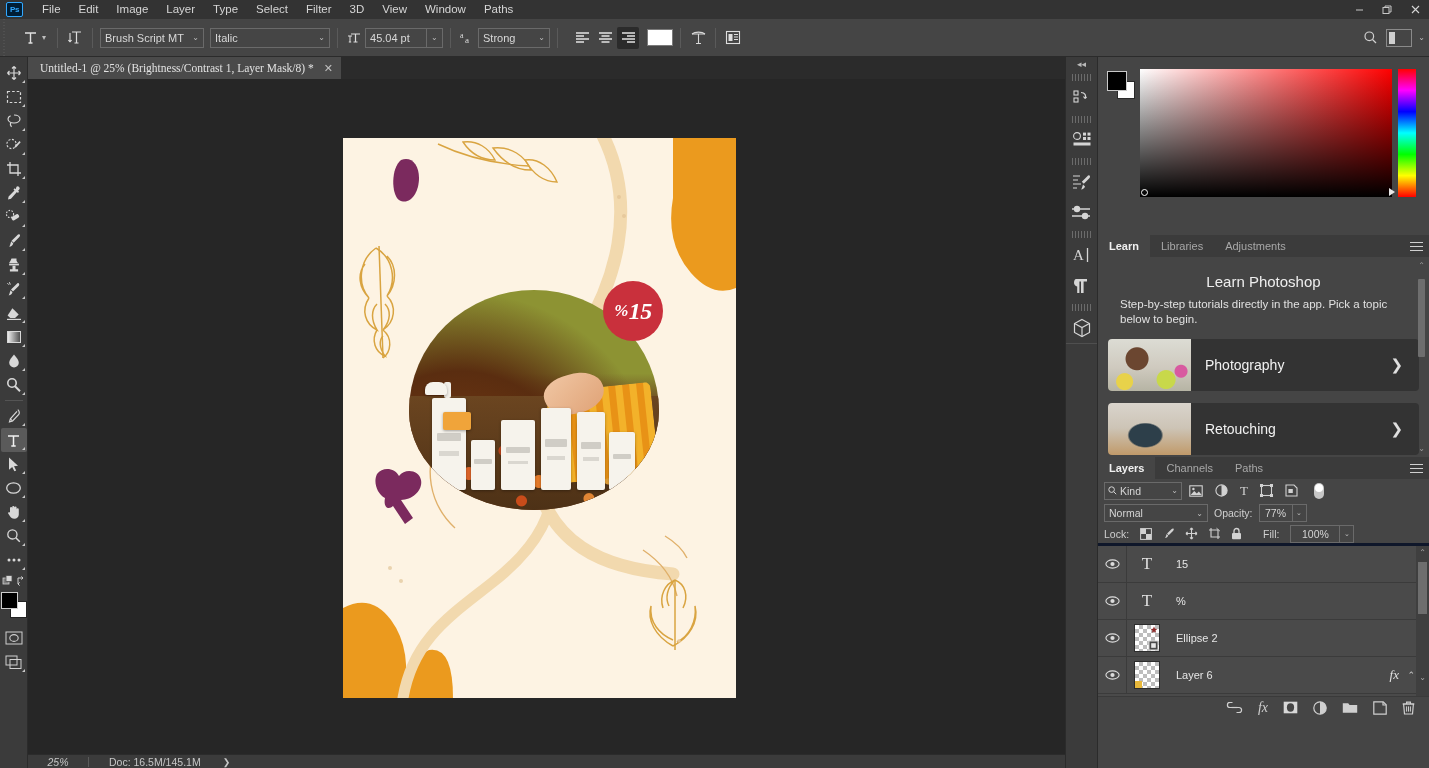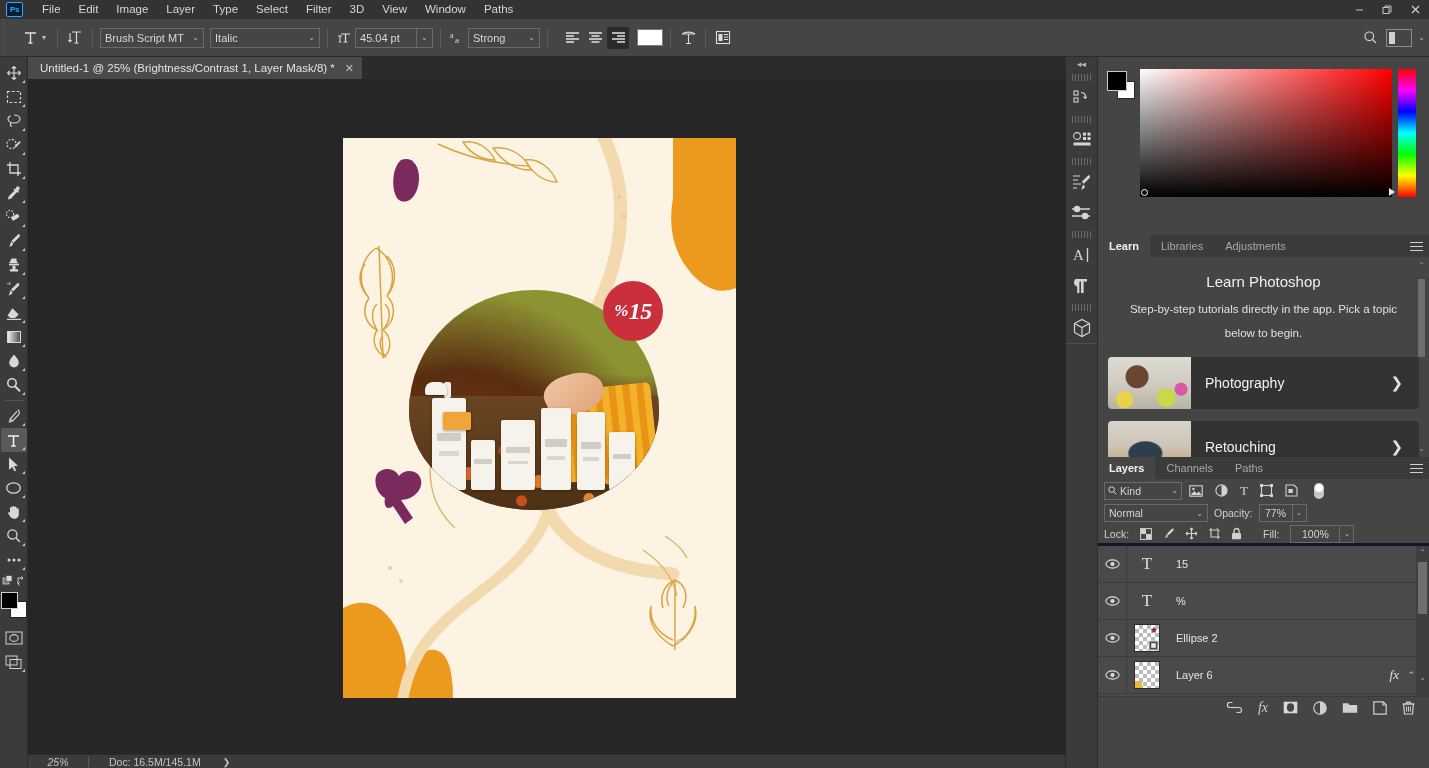--- a/index.html
+++ b/index.html
@@ -96,20 +96,21 @@
 
   
   .tabstrip {
     position: absolute; left: 28px; top: 57px; width: 1037px; height: 22px;
     background: #2b2b2b; display: flex; align-items: flex-end;
   }
   .doctab {
     height: 22px; background: #4a4a4a; display: flex; align-items: center;
     padding: 0 8px 0 12px; gap: 10px; font-size: 11.5px; color: #e2e2e2;
     border-right: 1px solid #2b2b2b;
+    font-family: Liberation Serif, serif;
   }
   .doctab .x { color: #c0c0c0; font-size: 11px; }
 
   
   .canvas-area {
     position: absolute; left: 28px; top: 79px; width: 1037px; height: 675px;
     background: #262626; overflow: hidden;
   }
   .artboard {
     position: absolute; left: 315px; top: 59px; width: 393px; height: 560px;
@@ -224,21 +225,21 @@
   .cp-hue {
     position:absolute; left:300px; top:12px; width:18px; height:128px;
     background: linear-gradient(to bottom,#ff0000,#ff00ff,#0000ff,#00ffff,#00ff00,#ffff00,#ff0000);
   }
   .cp-hue-marker { position:absolute; left:291px; top:131px; width:0;height:0;
      border-top:4px solid transparent;border-bottom:4px solid transparent;border-left:6px solid #e8e8e8;}
 
   
   .learn-panel { background:#454545; position:relative; height:200px; overflow:hidden; }
   .learn-title { text-align:center; font-size:15px; color:#eeeeee; margin-top:16px; }
-  .learn-sub { text-align:center; font-size:11.5px; color:#e0e0e0; margin:7px 22px 0; line-height:24px; }
+  .learn-sub { text-align:left; font-size:11.5px; color:#e0e0e0; margin:7px 22px 0; line-height:15px; }
   .learn-card {
     margin: 12px 10px 0 10px; height: 52px; background:#333333; border-radius:4px;
     display:flex; align-items:center; overflow:hidden; position:relative;
   }
   .learn-thumb { width: 83px; height: 52px; flex:none; }
   .thumb-photo {
     background:
       radial-gradient(circle at 35% 38%, #6b4630 0 11px, transparent 12px),
       radial-gradient(circle at 70% 78%, #c8d84a 0 9px, transparent 10px),
       radial-gradient(circle at 20% 82%, #e8d24a 0 8px, transparent 9px),
@@ -372,21 +373,21 @@
 
     <div class="ob-sep"></div>
 
     <div class="ob-select" style="width:104px;">
       <span class="lbl">Brush Script MT</span>
       <span class="chev">⌄</span>
     </div>
 
     <div style="width:6px"></div>
 
-    <div class="ob-select" style="width:110px;">
+    <div class="ob-select" style="width:120px;">
       <span class="lbl">Italic</span>
       <span class="chev">⌄</span>
     </div>
 
     <div class="ob-sep"></div>
 
     <span class="ob-icon">
       <svg width="17" height="15" viewBox="0 0 17 15">
         <path d="M4 4h9M8.5 4v8M6.5 12h4" stroke="#dedede" stroke-width="1.2" fill="none"></path>
         <path d="M1 6h4M3 6v6M1.8 12h2.4" stroke="#dedede" stroke-width="1" fill="none"></path>

